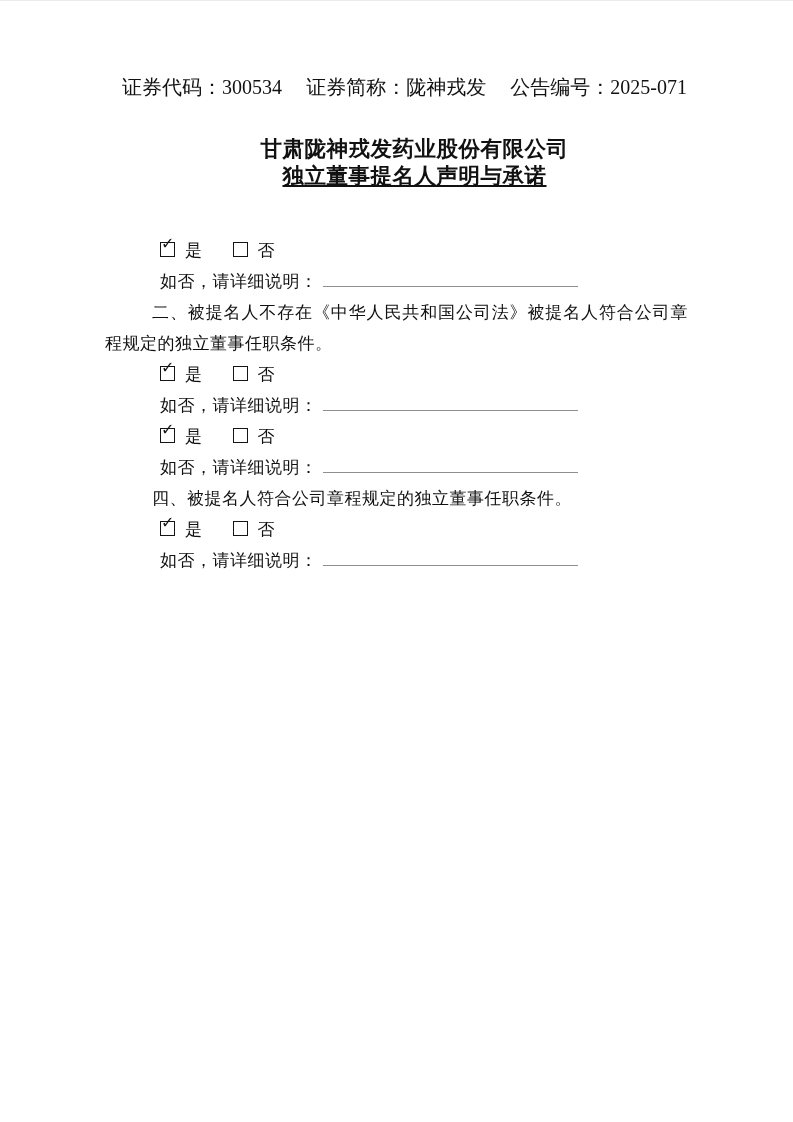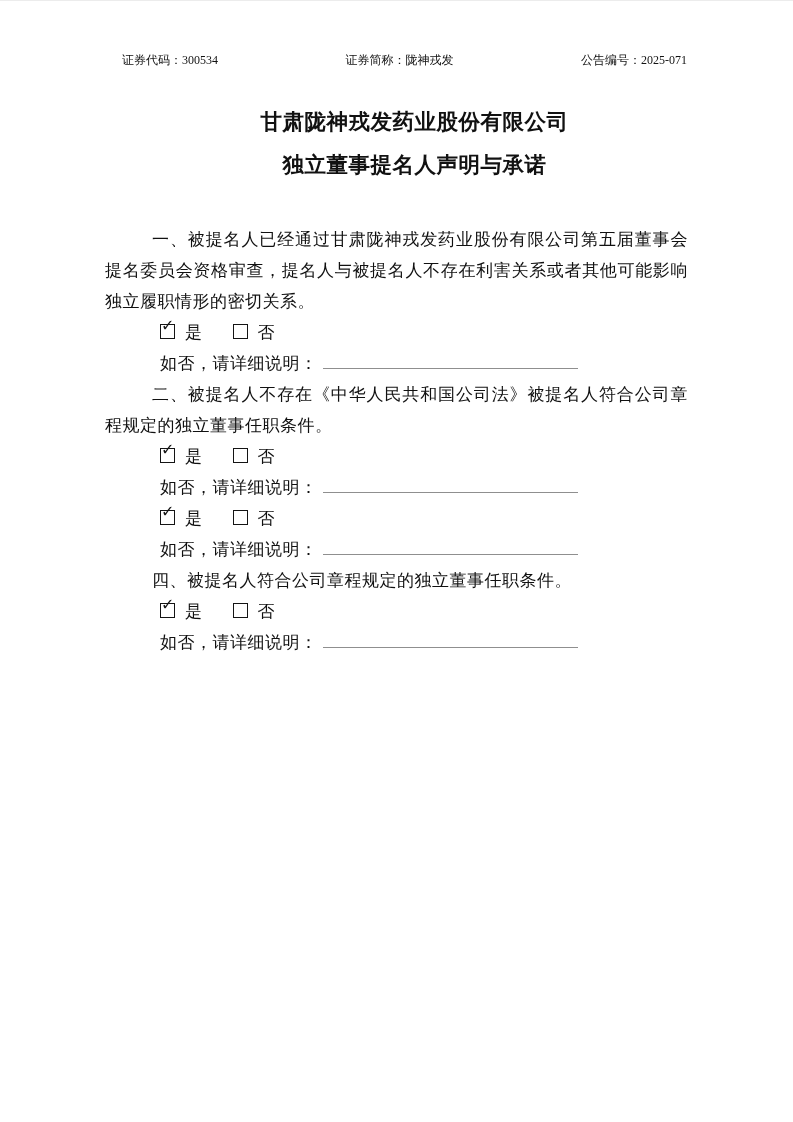--- a/index.html
+++ b/index.html
@@ -10,38 +10,38 @@
   body {
     width: 793px;
     height: 1122px;
     position: relative;
     border-top: 1px solid #ececec;
     color: #111111;
     font-family: "Liberation Serif", "DejaVu Serif", serif;
     overflow: hidden;
   }
   .header-row {
-    margin: 49px 106px 0 122px;
+    margin: 76px 106px 0 122px;
     display: flex;
     justify-content: space-between;
-    font-size: 12px;
+    font-size: 20px;
     line-height: 20px;
     white-space: nowrap;
   }
   .doc-title {
     text-align: center;
     font-family: "Liberation Sans", "DejaVu Sans", sans-serif;
     font-weight: bold;
     font-size: 21.5px;
     line-height: 27px;
     letter-spacing: 0.5px;
     padding-left: 36px;
   }
   .doc-title.line1 { margin-top: 39px; }
-  .doc-title.line2 { margin-top: 16px; }
+  .doc-title.line2 { margin-top: 0; text-decoration: underline; }
   .content {
     margin: 45px 105px 0 105px;
     font-size: 17px;
     line-height: 31px;
     text-align: justify;
     letter-spacing: 0.5px;
   }
   .content p {
     margin: 0;
     padding: 0;
@@ -96,21 +96,20 @@
   <span>证券简称：陇神戎发</span>
   <span>公告编号：2025-071</span>
 </div>
 
 <div class="doc-title line1">甘肃陇神戎发药业股份有限公司</div>
 <div class="doc-title line2">独立董事提名人声明与承诺</div>
 
 <div class="content">
 
 
-  <p class="para-indent">一、被提名人已经通过甘肃陇神戎发药业股份有限公司第五届董事会提名委员会资格审查，提名人与被提名人不存在利害关系或者其他可能影响独立履职情形的密切关系。</p>
   <div class="checkbox-row">
     <span class="cb"><span class="mark">✓</span></span><span class="cb-label">是</span><span class="cb-gap"></span><span class="cb"></span><span class="cb-label">否</span>
   </div>
   <div class="followup-row">
     <span>如否，请详细说明：</span><span class="blank-line"></span>
   </div>
 
   <p class="para-indent">二、被提名人不存在《中华人民共和国公司法》被提名人符合公司章程规定的独立董事任职条件。</p>
   <div class="checkbox-row">
     <span class="cb"><span class="mark">✓</span></span><span class="cb-label">是</span><span class="cb-gap"></span><span class="cb"></span><span class="cb-label">否</span>

